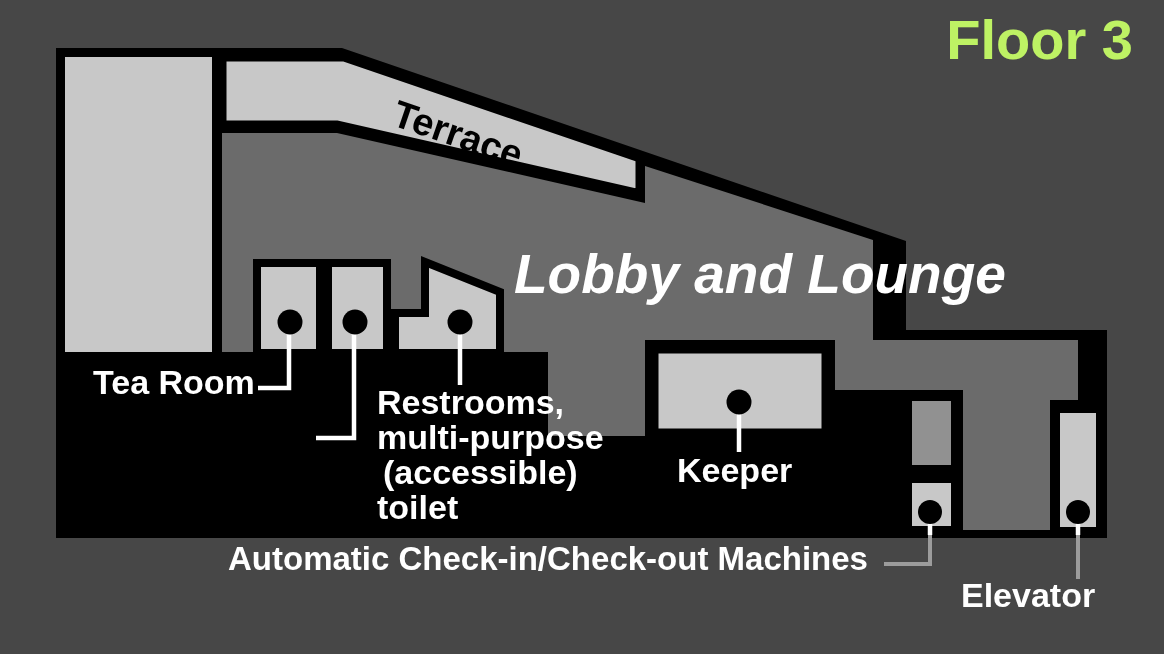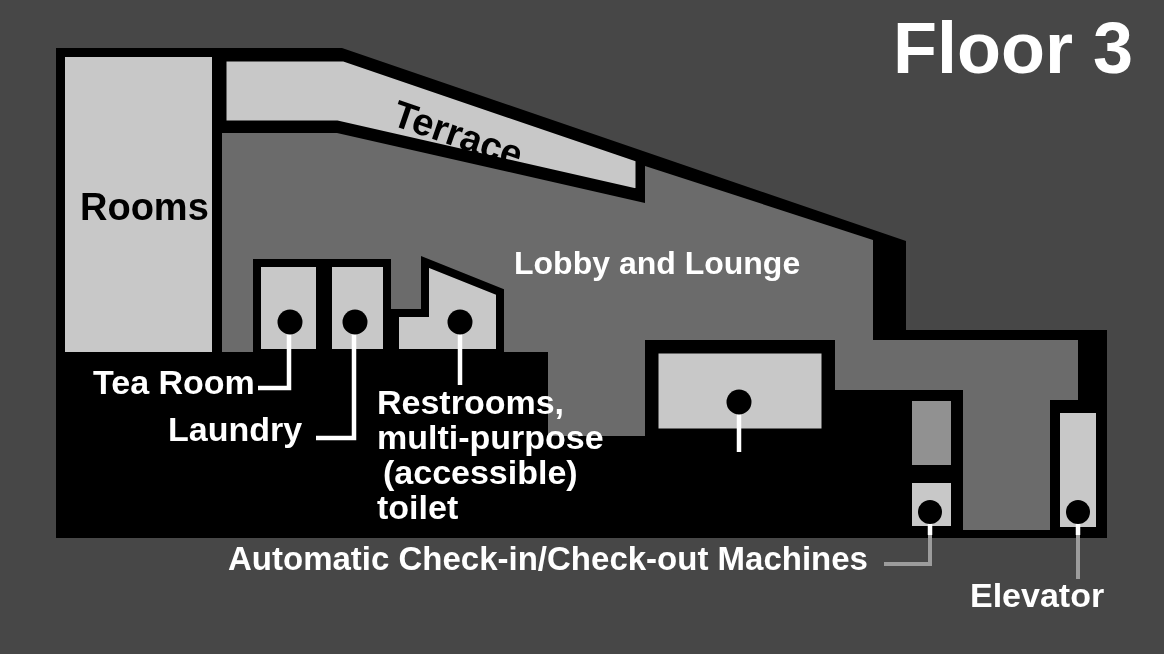--- a/index.html
+++ b/index.html
@@ -8,22 +8,22 @@
   #plan-svg{position:absolute;left:0;top:0;}
   .outlined{stroke:#000000;}
   .leader{fill:none;stroke-linecap:butt;stroke-linejoin:miter;}
   .lbl{position:absolute;font-weight:bold;line-height:1.0;white-space:nowrap;}
   .lbl.multi{line-height:1.03;}
   .white{color:#ffffff;}
   .black{color:#000000;}
   .fs34{font-size:34px;}
   .fs33{font-size:33px;}
   .fs38{font-size:38px;}
-  .fs44{font-size:32px;}
-  .title{font-size:72px;color:#ffffff;}
+  .fs44{font-size:55px;font-style:italic;}
+  .title{font-size:56px;color:#bef264;}
   #terrace-label{left:458px;top:134px;transform:translate(-50%,-50%) rotate(19deg);}
 </style>
 </head>
 <body>
 
 <div id="stage">
 
   <svg id="plan-svg" width="1164" height="654" viewBox="0 0 1164 654">
 
     <rect x="0" y="0" width="1164" height="654" fill="#474747"></rect>
@@ -62,38 +62,37 @@
     <circle cx="290" cy="322" r="12.5" fill="#000000"></circle>
     <circle cx="355" cy="322" r="12.5" fill="#000000"></circle>
     <circle cx="460" cy="322" r="12.5" fill="#000000"></circle>
     <circle cx="739" cy="402" r="12.5" fill="#000000"></circle>
     <circle cx="930" cy="512" r="12" fill="#000000"></circle>
     <circle cx="1078" cy="512" r="12" fill="#000000"></circle>
   </svg>
 
   <div class="lbl title" style="right:31px;top:12px;">Floor 3</div>
 
-  <div class="lbl black fs38" style="left:80px;top:188px;">Rooms</div>
 
   <div class="lbl black fs38" id="terrace-label">Terrace</div>
 
   <div class="lbl white fs44" style="left:514px;top:247px;">Lobby and Lounge</div>
 
   <div class="lbl white fs34" style="left:77px;top:365px;margin-left:16px;">Tea Room</div>
 
-  <div class="lbl white fs34" style="left:168px;top:412px;">Laundry</div>
 
   <div class="lbl white fs34 multi" style="left:377px;top:385px;">
     <span style="display:block">Restrooms,</span>
     <span style="display:block">multi-purpose</span>
     <span style="display:block;padding-left:6px;">(accessible)</span>
     <span style="display:block">toilet</span>
   </div>
 
   <div class="lbl white fs34 multi" style="left:677px;top:453px;">
+    <span style="display:block">Keeper</span>
   </div>
 
 
   <div class="lbl white fs33" style="left:228px;top:542px;">Automatic Check-in/Check-out Machines</div>
 
-  <div class="lbl white fs34" style="left:961px;top:578px;margin-left:9px;">Elevator</div>
+  <div class="lbl white fs34" style="left:961px;top:578px;">Elevator</div>
 
 </div>
 
 </body></html>

